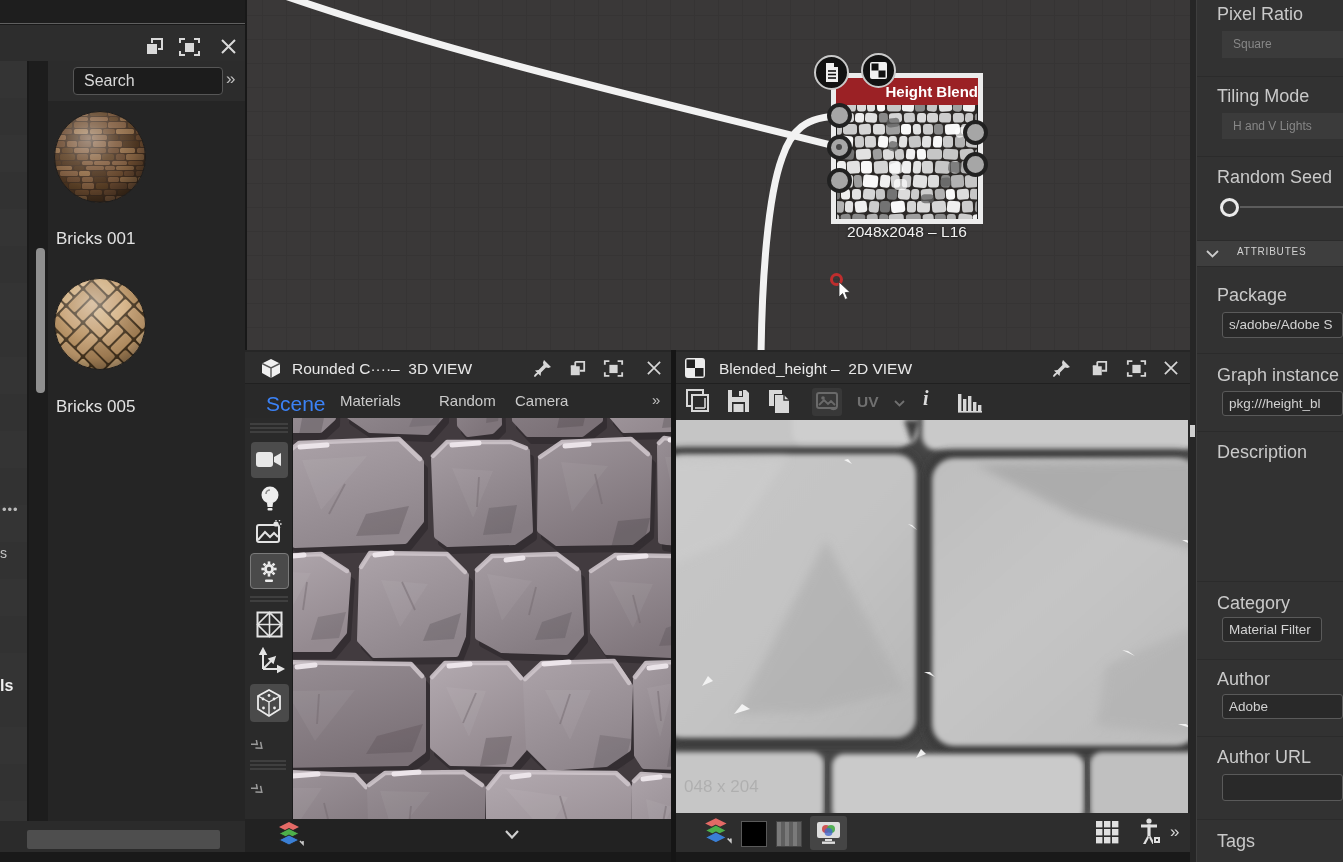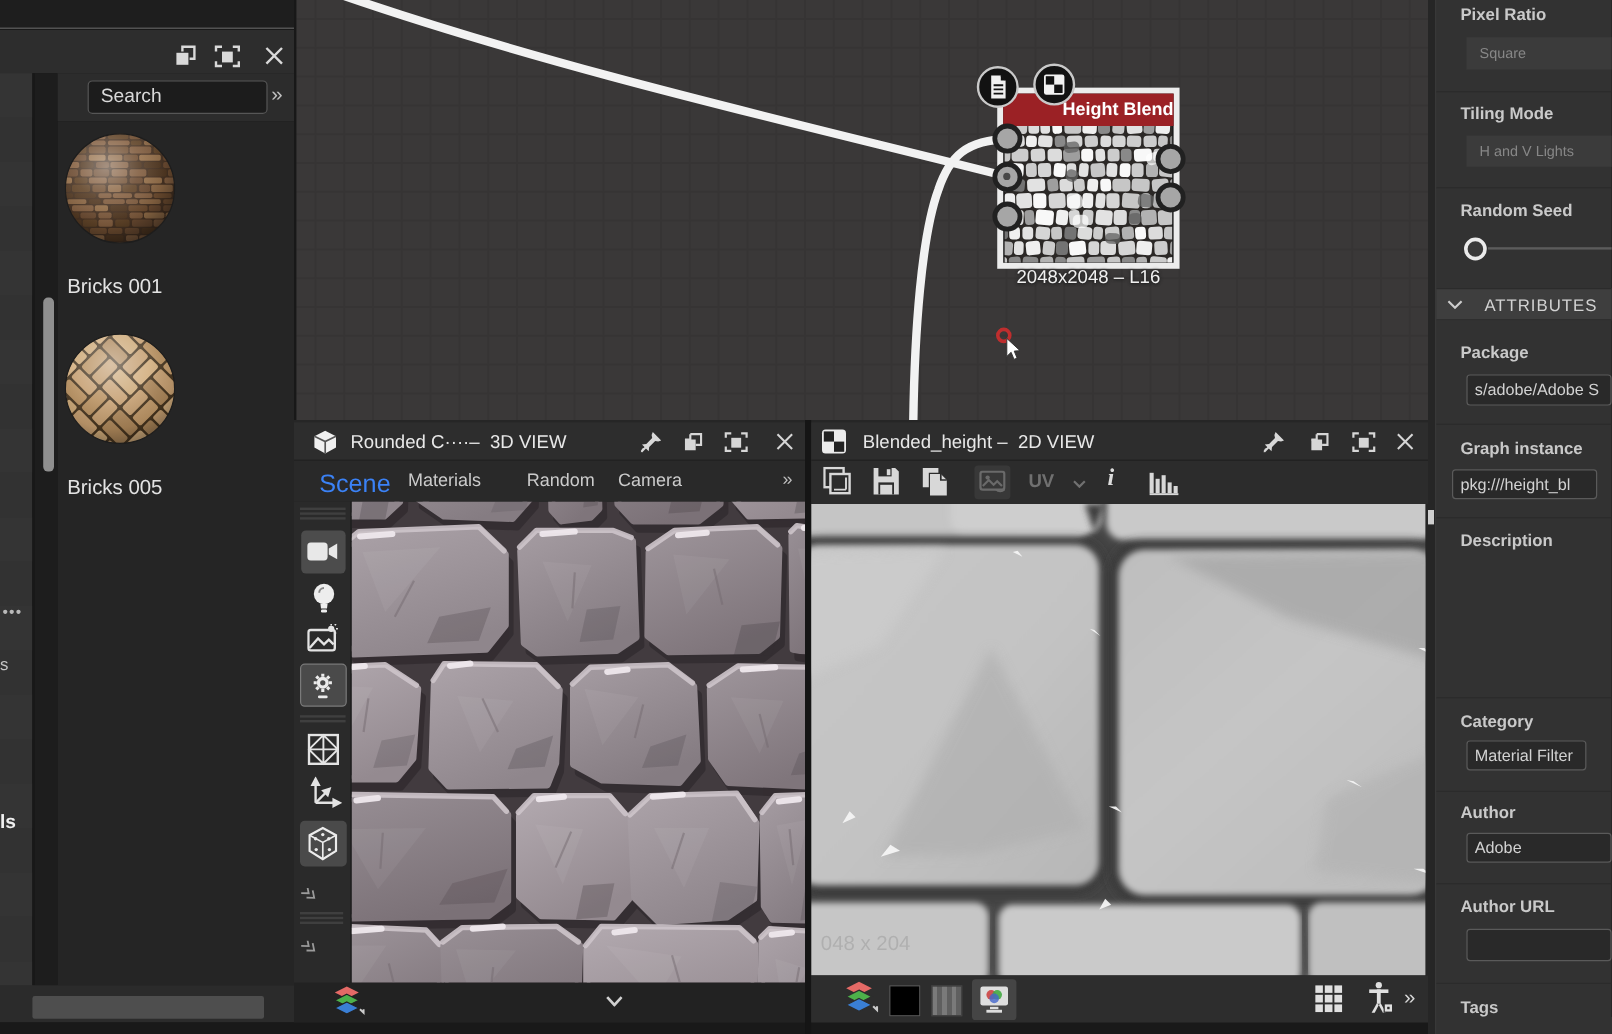--- a/index.html
+++ b/index.html
@@ -1,18 +1,18 @@
 <!DOCTYPE html>
 <html><head><meta charset="utf-8"><title>Substance</title>
 <style>
 *{margin:0;padding:0;box-sizing:border-box}
 html,body{width:1343px;height:862px;overflow:hidden;background:#191919;
 font-family:"Liberation Sans",sans-serif;-webkit-font-smoothing:antialiased}
 .abs{position:absolute}
-.lbl{position:absolute;font-weight:bold;color:#c9c9c9;font-size:14px}
+.lbl{position:absolute;font-weight:normal;color:#c9c9c9;font-size:18px}
 .inp{position:absolute;background:#292929;border:1px solid #5a5a5a;border-radius:3px;
 color:#d2d2d2;font-size:13.5px;line-height:23px;padding-left:6px;white-space:nowrap;overflow:hidden}
 .dis{position:absolute;background:#3b3b3b;border:none;color:#878787;font-size:12px;
 line-height:27px;padding-left:11px;white-space:nowrap;overflow:hidden}
 svg{display:block}
 </style></head>
 <body>
 <div class="abs" style="left:245px;top:0;width:945px;height:350px;background:#3a3838;background-image:linear-gradient(#363434 1.5px,transparent 1.5px),linear-gradient(90deg,#363434 1.5px,transparent 1.5px);background-size:24px 24px;background-position:-7px -9px;">
     <svg width="945" height="350" viewBox="0 0 945 350" style="position:absolute;left:0;top:0">
       <path d="M40,-4 C220,58 420,103 594,147" fill="none" stroke="#f2f2f2" stroke-width="7"></path>
@@ -964,26 +964,26 @@
     <div class="lbl" style="left:27px;top:86px">Tiling Mode</div>
     <div class="dis" style="left:32px;top:113px;width:121px;height:26px">H and V Lights</div>
     <div class="abs" style="left:7px;top:156px;width:146px;height:1px;background:#2b2b2b"></div>
     <div class="lbl" style="left:27px;top:167px">Random Seed</div>
     <div class="abs" style="left:50px;top:206px;width:103px;height:2px;background:#5c5c5c"></div>
     <div class="abs" style="left:30px;top:198px;width:19px;height:19px;border-radius:50%;border:3.5px solid #ebebeb;background:#3a3a3a"></div>
     <div class="abs" style="left:7px;top:240px;width:146px;height:27px;background:#3e3e3e;border-top:1px solid #2b2b2b;border-bottom:1px solid #2b2b2b"></div>
     <svg width="13" height="8" viewBox="0 0 13 8" style="position:absolute;left:16px;top:250px">
       <path d="M1,1 L6.5,6.5 L12,1" fill="none" stroke="#cccccc" stroke-width="1.8"></path>
     </svg>
-    <div class="abs" style="left:47px;top:246px;color:#d2d2d2;font-size:14px;letter-spacing:0.8px;white-space:nowrap">ATTRIBUTES</div>
+    <div class="abs" style="left:47px;top:246px;color:#d2d2d2;font-size:10px;letter-spacing:0.8px;white-space:nowrap">ATTRIBUTES</div>
     <div class="lbl" style="left:27px;top:285px">Package</div>
     <div class="inp" style="left:32px;top:312px;width:121px;height:26px">s/adobe/Adobe S</div>
     <div class="abs" style="left:7px;top:353px;width:146px;height:1px;background:#2b2b2b"></div>
     <div class="lbl" style="left:27px;top:365px">Graph instance</div>
-    <div class="inp" style="left:20px;top:391px;width:121px;height:25px">pkg:///height_bl</div>
+    <div class="inp" style="left:32px;top:391px;width:121px;height:25px">pkg:///height_bl</div>
     <div class="abs" style="left:7px;top:431px;width:146px;height:1px;background:#2b2b2b"></div>
     <div class="lbl" style="left:27px;top:442px">Description</div>
     <div class="abs" style="left:7px;top:581px;width:146px;height:1px;background:#2b2b2b"></div>
     <div class="lbl" style="left:27px;top:593px">Category</div>
     <div class="inp" style="left:32px;top:617px;width:100px;height:25px">Material Filter</div>
     <div class="abs" style="left:7px;top:659px;width:146px;height:1px;background:#2b2b2b"></div>
     <div class="lbl" style="left:27px;top:669px">Author</div>
     <div class="inp" style="left:32px;top:694px;width:121px;height:25px">Adobe</div>
     <div class="abs" style="left:7px;top:736px;width:146px;height:1px;background:#2b2b2b"></div>
     <div class="lbl" style="left:27px;top:747px">Author URL</div>

